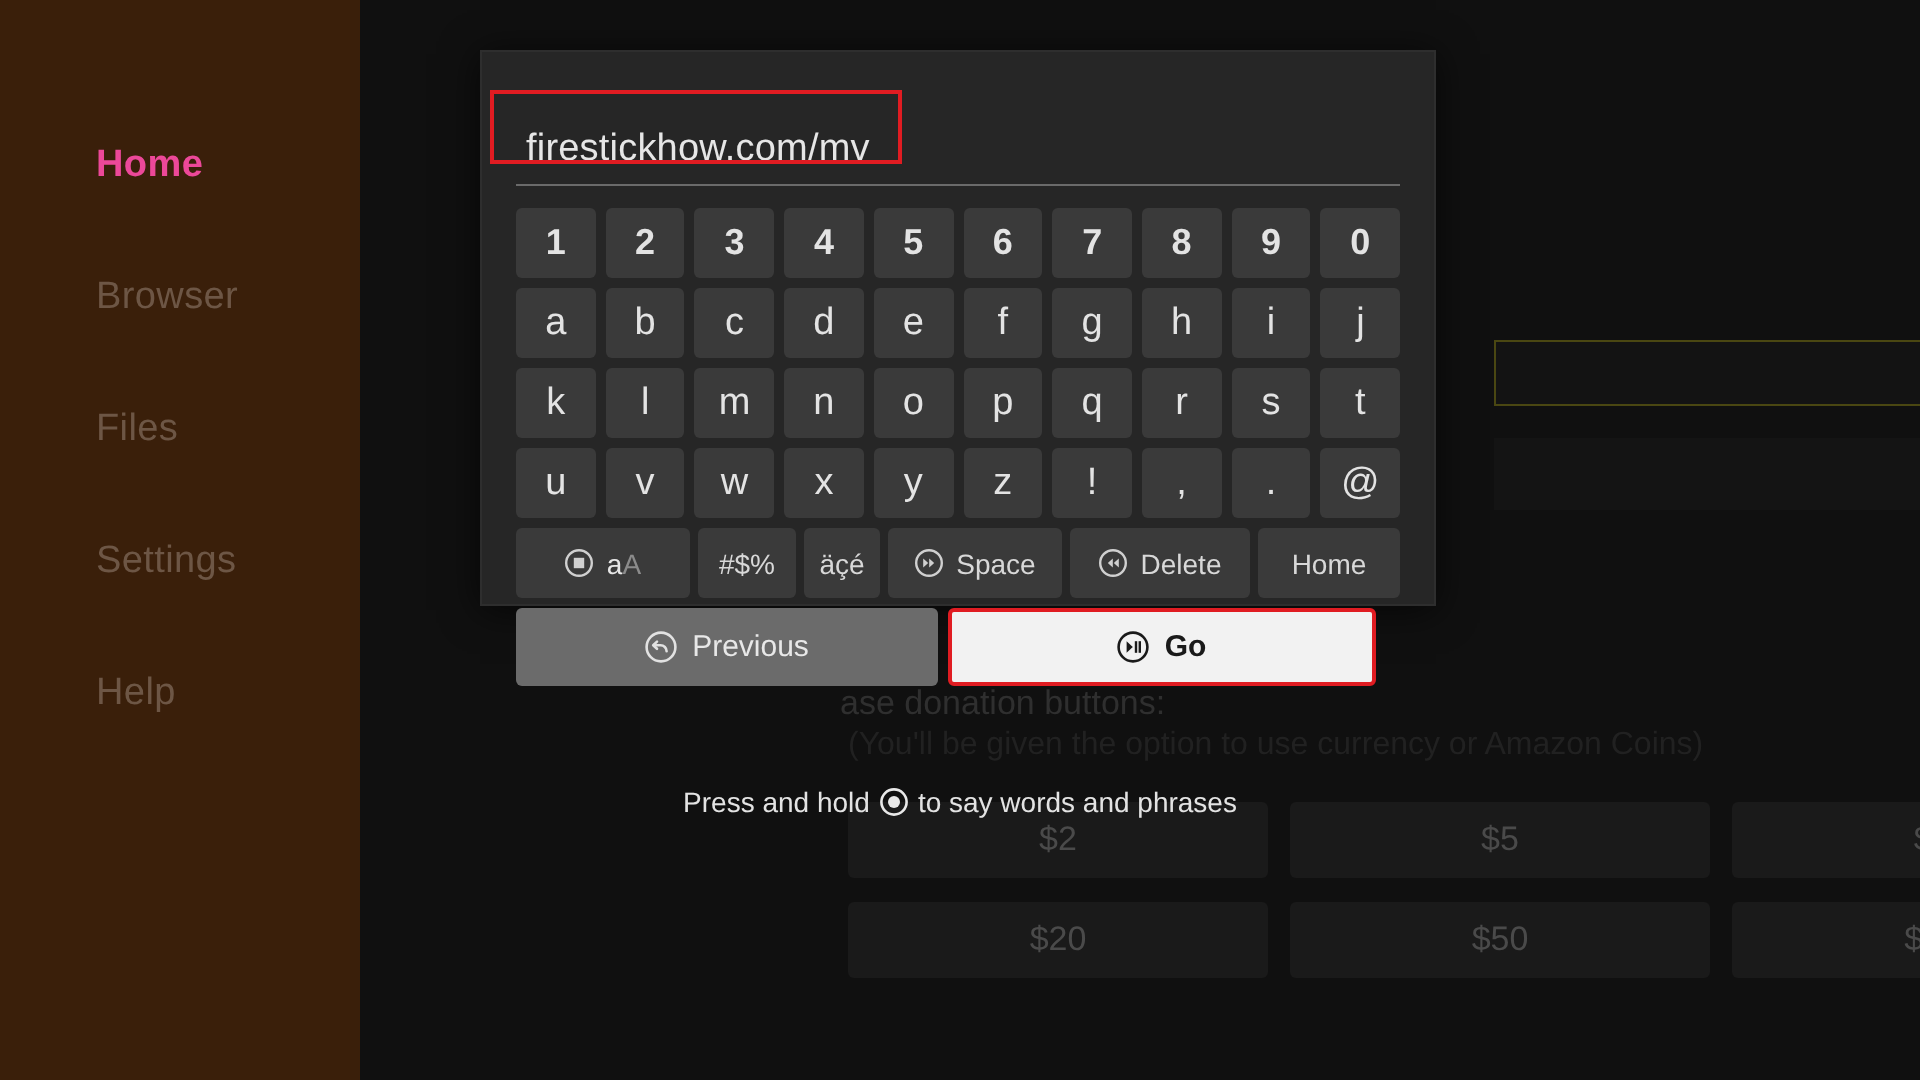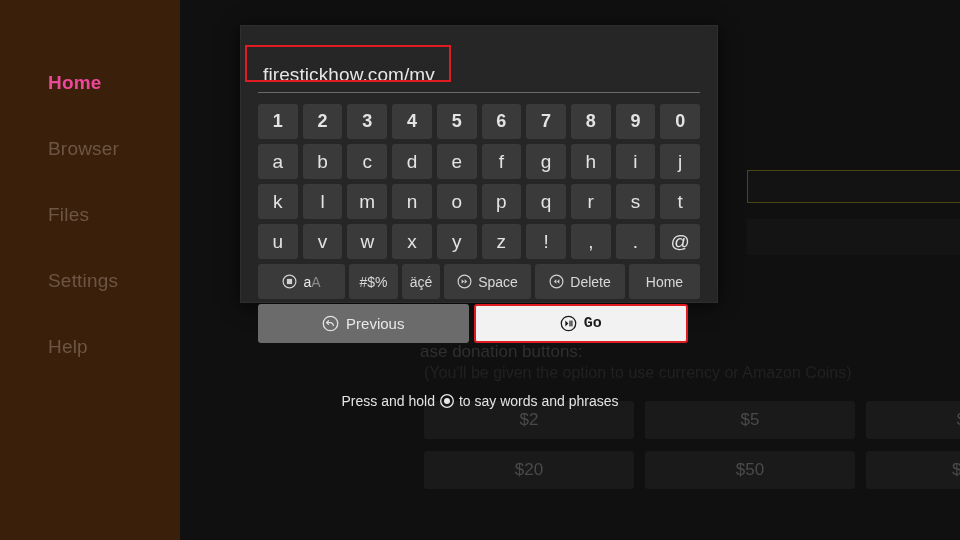--- a/index.html
+++ b/index.html
@@ -171,21 +171,20 @@
     flex: 1;
     height: 39px;
     background: #f2f2f2;
     border-radius: 3px;
     border: 2px solid #e01c22;
     display: flex; align-items: center; justify-content: center;
     gap: 7px;
     font-size: 15px;
     color: #1a1a1a;
     font-weight: 600;
-    font-family: Liberation Mono, monospace;
   }
 
   
   #voice-hint {
     position: absolute; left: 0; top: 393px;
     width: 960px;
     text-align: center;
     font-size: 14px;
     color: #e3e3e3;
     display: flex; align-items: center; justify-content: center;

